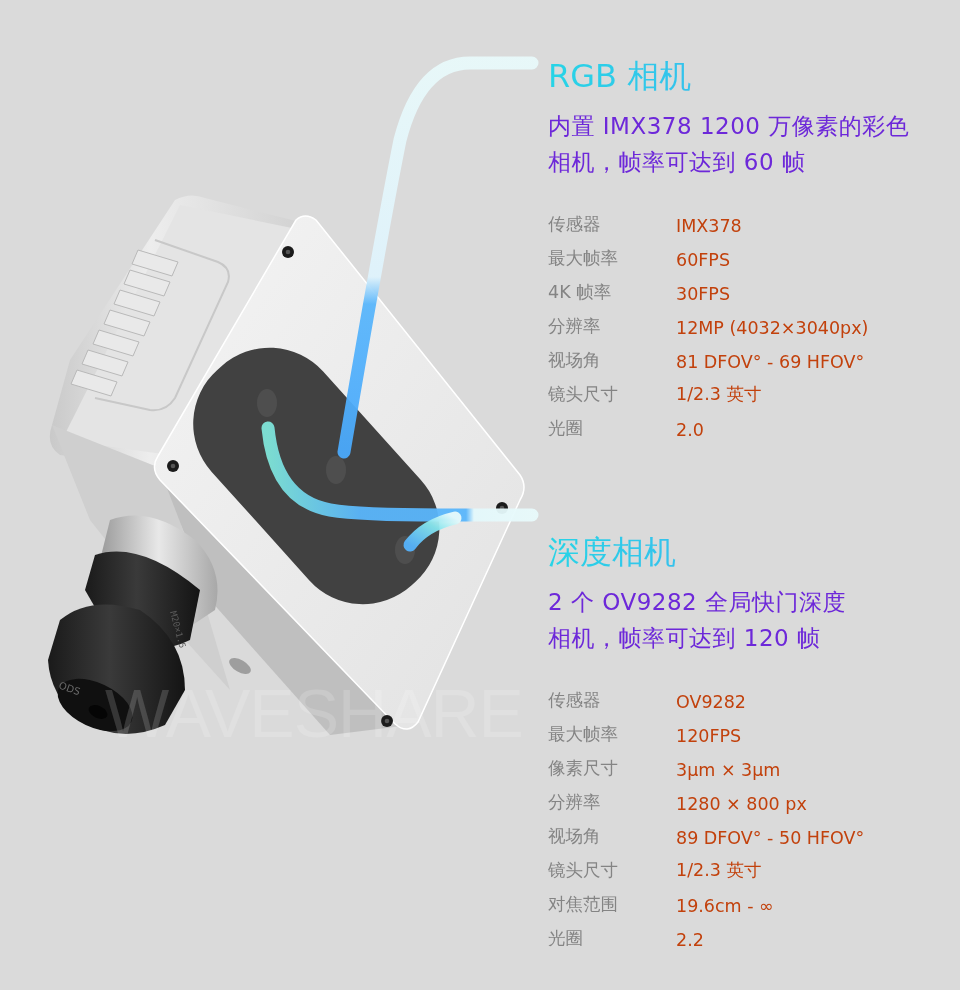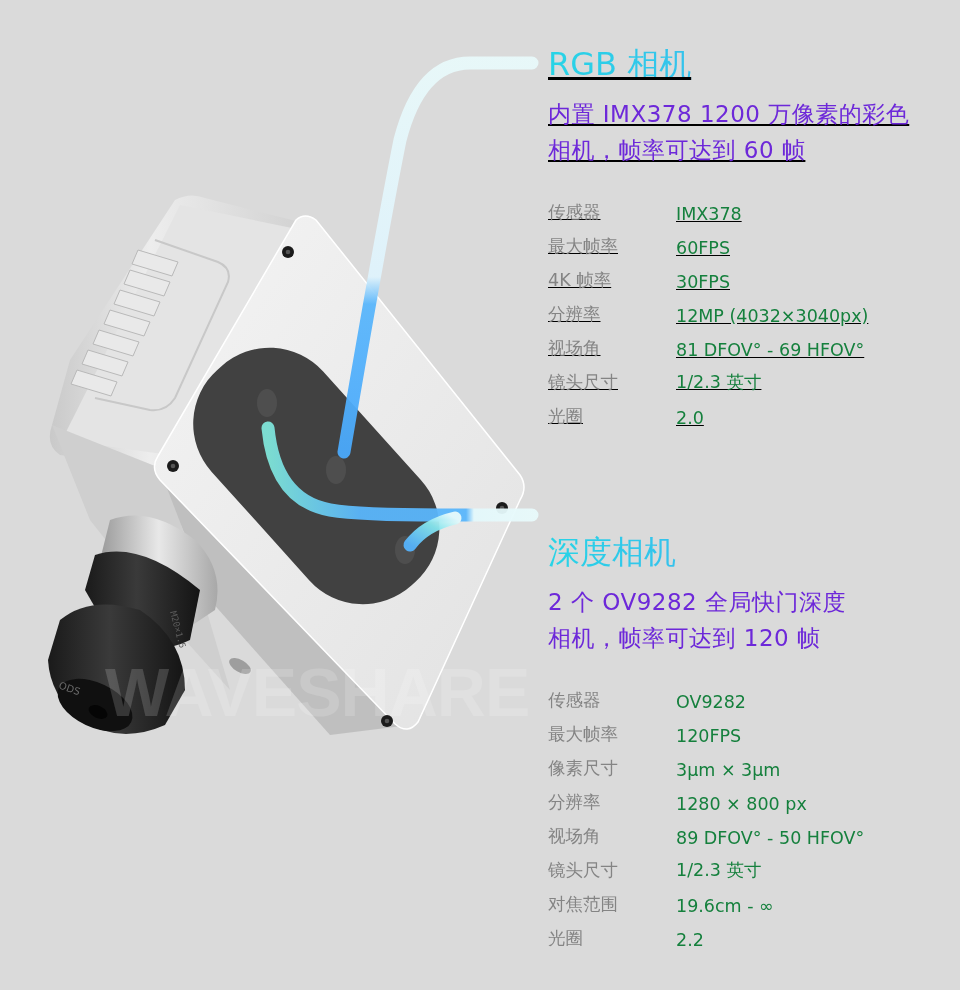--- a/index.html
+++ b/index.html
@@ -5,43 +5,43 @@
   html, body { margin: 0; padding: 0; }
   body {
     width: 960px; height: 990px; overflow: hidden;
     background: #dadada;
     font-family: "DejaVu Sans", "Liberation Sans", sans-serif;
     position: relative;
   }
   .stage { position: absolute; left: 0; top: 0; width: 960px; height: 990px; }
   svg.art { position: absolute; left: 0; top: 0; }
   .watermark {
-    position: absolute; left: 105px; top: 653px;
-    font-family: "Liberation Sans", sans-serif; font-weight: 700;
+    position: absolute; left: 105px; top: 674px;
+    font-family: "Liberation Sans", sans-serif; font-weight: 400;
     font-size: 68px; letter-spacing: -1px;
     color: rgba(255,255,255,0.16);
     white-space: nowrap;
   }
   .section { position: absolute; left: 548px; }
   .heading {
     font-size: 32px; line-height: 40px; font-weight: 400;
     background: linear-gradient(90deg, #27d4e6 0%, #4aa7f6 100%);
     -webkit-background-clip: text; background-clip: text;
     color: transparent; white-space: nowrap;
   }
   .desc {
     margin-top: 12px;
     font-size: 23px; line-height: 36px; color: #6d28d9;
     letter-spacing: 0.5px; white-space: nowrap;
   }
   .specs { margin-top: 22px; }
   .spec-row { display: flex; height: 34px; align-items: flex-end; }
   .spec-key { width: 128px; font-size: 17.5px; color: #848484; white-space: nowrap; }
-  .spec-val { font-size: 17.5px; color: #15803d; white-space: nowrap; }
-  #sec-rgb { top: 44px; text-decoration: underline; }
+  .spec-val { font-size: 17.5px; color: #c2410c; white-space: nowrap; }
+  #sec-rgb { top: 56px; }
   #sec-depth { top: 532px; }
 </style>
 </head>
 <body>
 
 <div class="stage">
 
   <svg class="art" width="960" height="990" viewBox="0 0 960 990">
     <defs>
       <linearGradient id="bodyGrad" x1="0" y1="0" x2="1" y2="1">

